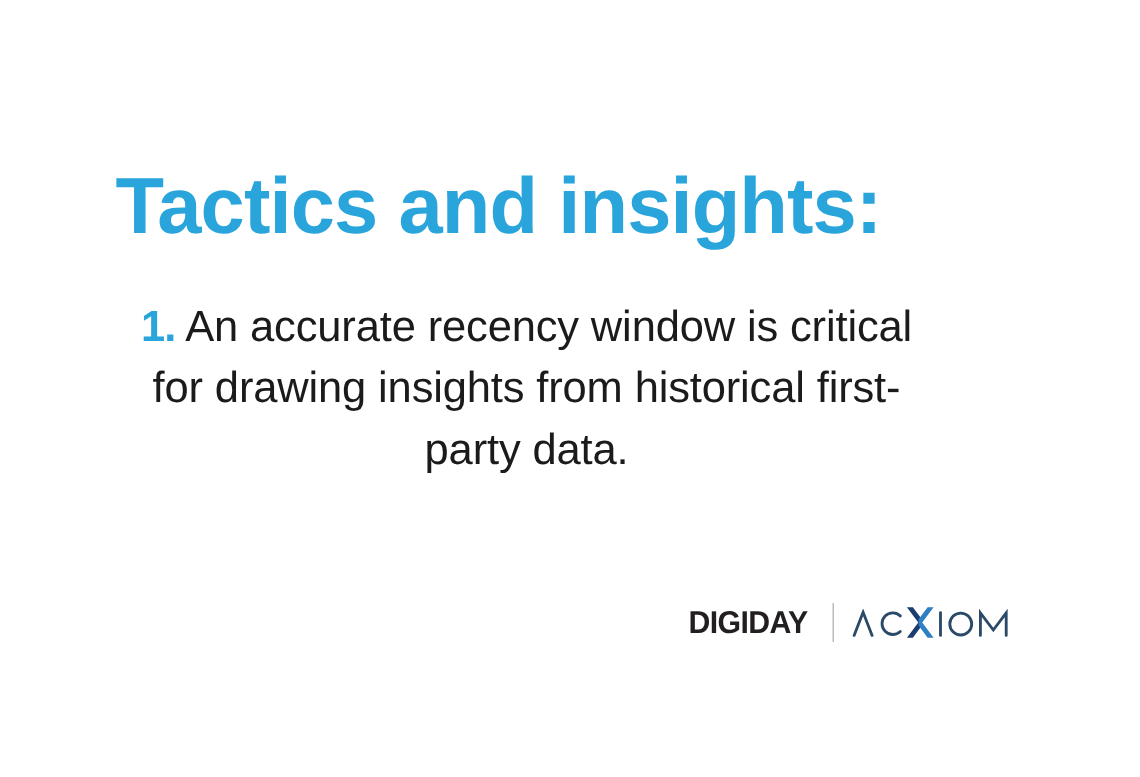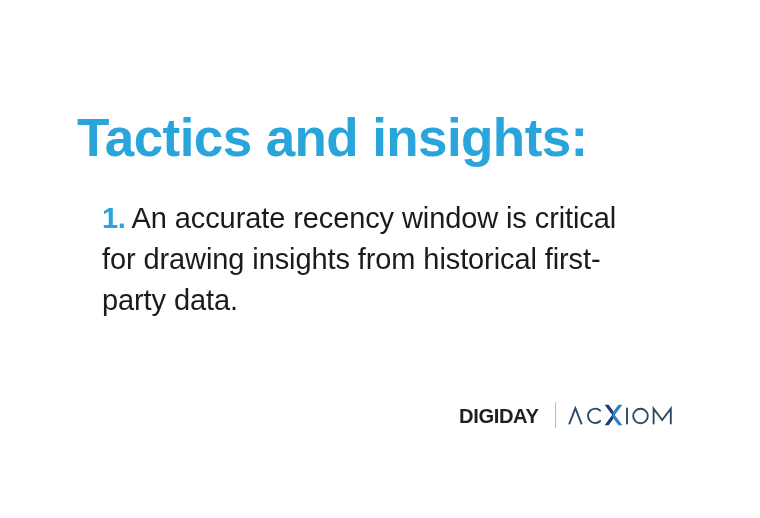--- a/index.html
+++ b/index.html
@@ -9,36 +9,37 @@
   }
   body {
     font-family: "Liberation Sans", sans-serif;
   }
   .slide {
     position: relative;
     width: 704px;
     height: 518px;
     background: #ffffff;
     overflow: hidden;
+    text-align: center;
   }
   .slide-title {
     position: absolute;
     left: 77px;
     top: 74px;
     font-family: "Liberation Sans", sans-serif;
     font-size: 53px;
     font-weight: bold;
     letter-spacing: -0.6px;
     line-height: 1.06;
     color: #29A5DC;
     white-space: nowrap;
   }
   .body-block {
     position: absolute;
-    left: 102px;
+    left: 86px;
     top: 198px;
     width: 530px;
   }
   .body-paragraph {
     font-family: "Liberation Sans", sans-serif;
     font-size: 29px;
     font-weight: 400;
     line-height: 41px;
     color: #1b1b1b;
     letter-spacing: -0.1px;

